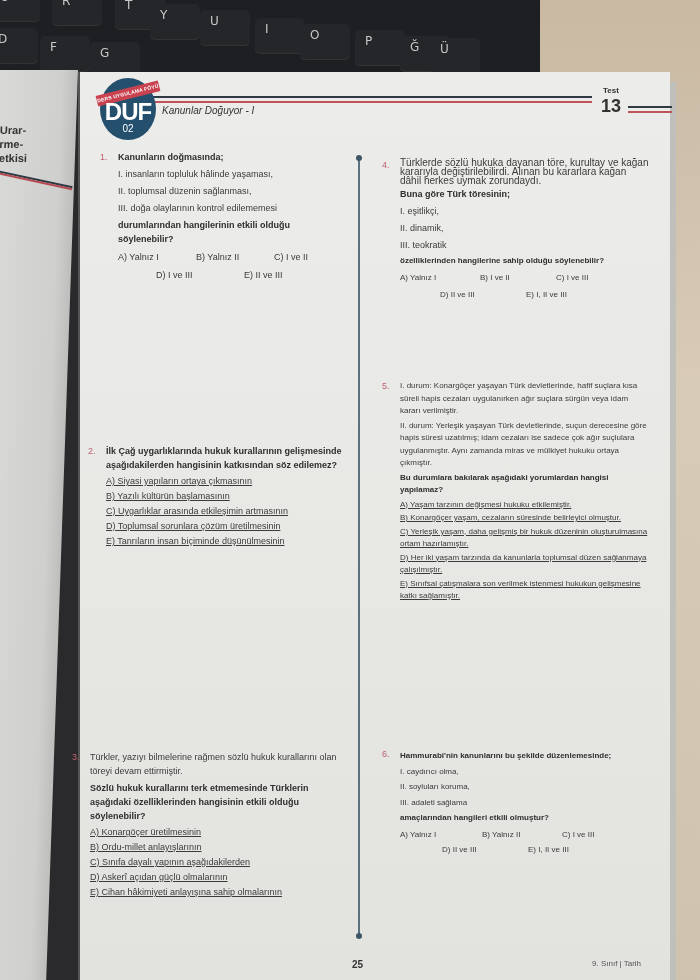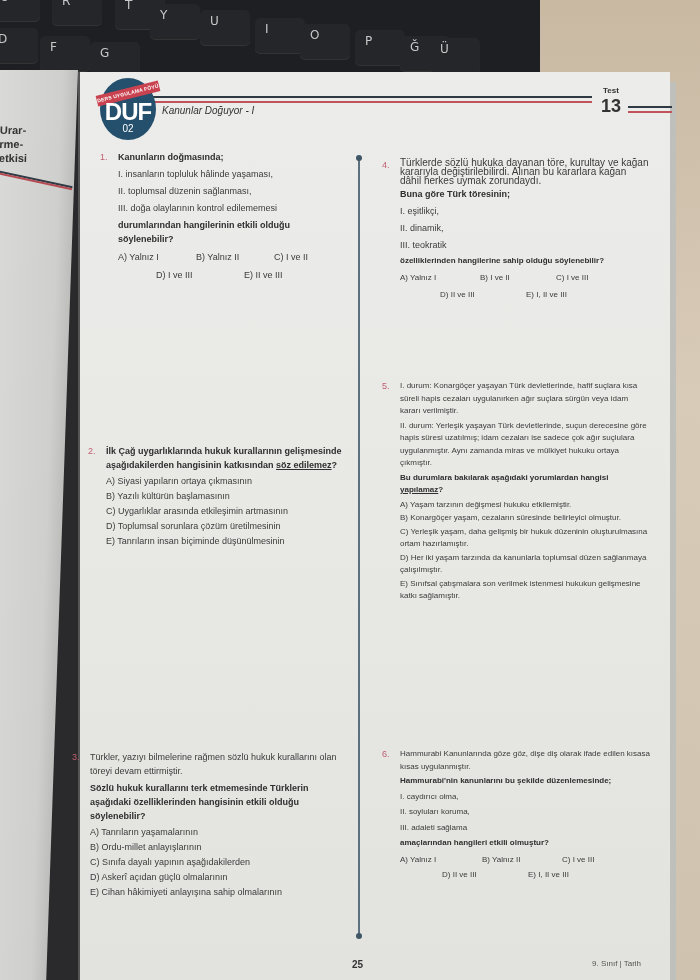--- a/index.html
+++ b/index.html
@@ -60,24 +60,24 @@
     .divider {
       position: absolute; left: 278px; top: 86px; width: 2px; height: 778px; background: #5c7180;
     }
     .divider::before, .divider::after { content: ""; position: absolute; left: -2px; width: 6px; height: 6px; border-radius: 50%; background: #3f5666; }
     .divider::before { top: -3px; } .divider::after { bottom: -3px; }
     .q { position: absolute; font-size: 9px; line-height: 14px; color: #3b3b3b; }
     .q .num { position: absolute; left: -18px; top: 0; color: #c06070; font-size: 9px; }
     .q p { margin: 0 0 2px 0; }
     .q .bold { font-weight: bold; color: #2f2f2f; }
     .q .item { margin: 3px 0; }
-    .q .opt { margin: 1px 0; }
+    .q .opt { margin: 1px 0; text-decoration: underline; }
     .opts-row { display: flex; }
     .opts-row span { display: inline-block; }
-    .u { text-decoration: underline; }
+    .u { }
     .page-num { position: absolute; left: 272px; top: 887px; font-size: 10px; font-weight: bold; color: #333; }
     .footer-text { position: absolute; left: 512px; top: 887px; font-size: 8px; color: #555; }
   </style>
 </head>
 <body>
 
 <div class="keyboard">
   <div class="key" style="left:-10px;top:-14px">€</div>
   <div class="key" style="left:52px;top:-10px">R</div>
   <div class="key" style="left:115px;top:-6px">T</div>
@@ -145,21 +145,21 @@
     <p class="opt">B) Yazılı kültürün başlamasının</p>
     <p class="opt">C) Uygarlıklar arasında etkileşimin artmasının</p>
     <p class="opt">D) Toplumsal sorunlara çözüm üretilmesinin</p>
     <p class="opt">E) Tanrıların insan biçiminde düşünülmesinin</p>
   </div>
 
   <div class="q" style="left:10px;top:678px;width:256px">
     <span class="num">3.</span>
     <p>Türkler, yazıyı bilmelerine rağmen sözlü hukuk kurallarını olan töreyi devam ettirmiştir.</p>
     <p class="bold" style="margin-top:3px">Sözlü hukuk kurallarını terk etmemesinde Türklerin aşağıdaki özelliklerinden hangisinin etkili olduğu söylenebilir?</p>
-    <p class="opt">A) Tanrıların yaşamalarının</p>
+    <p class="opt">A) Konargöçer üretilmesinin</p>
     <p class="opt">B) Ordu-millet anlayışlarının</p>
     <p class="opt">C) Sınıfa dayalı yapının aşağıdakilerden</p>
     <p class="opt">D) Askerî açıdan güçlü olmalarının</p>
     <p class="opt">E) Cihan hâkimiyeti anlayışına sahip olmalarının</p>
   </div>
 
   <div class="q" style="left:320px;top:86px;width:250px">
     <span class="num">4.</span>
     <p style="font-size:10px;line-height:9px">Türklerde sözlü hukuka dayanan töre, kurultay ve kağan kararıyla değiştirilebilirdi. Alınan bu kararlara kağan dâhil herkes uymak zorundaydı.</p>
     <p class="bold">Buna göre Türk töresinin;</p>
@@ -185,21 +185,20 @@
     <p class="bold" style="margin-top:2px"><span>Bu durumlara bakılarak aşağıdaki yorumlardan hangisi </span><span class="u">yapılamaz</span><span>?</span></p>
     <p class="opt">A) Yaşam tarzının değişmesi hukuku etkilemiştir.</p>
     <p class="opt">B) Konargöçer yaşam, cezaların süresinde belirleyici olmuştur.</p>
     <p class="opt">C) Yerleşik yaşam, daha gelişmiş bir hukuk düzeninin oluşturulmasına ortam hazırlamıştır.</p>
     <p class="opt">D) Her iki yaşam tarzında da kanunlarla toplumsal düzen sağlanmaya çalışılmıştır.</p>
     <p class="opt">E) Sınıfsal çatışmalara son verilmek istenmesi hukukun gelişmesine katkı sağlamıştır.</p>
   </div>
 
   <div class="q" style="left:320px;top:676px;width:250px;font-size:8px;line-height:12.5px">
     <span class="num">6.</span>
-    <p>Hammurabi Kanunlarında göze göz, dişe diş olarak ifade edilen kısasa kısas uygulanmıştır.</p>
     <p class="bold" style="margin-top:2px">Hammurabi'nin kanunlarını bu şekilde düzenlemesinde;</p>
     <p class="item"><span>I.</span> <span>caydırıcı olma,</span></p>
     <p class="item"><span>II.</span> <span>soyluları koruma,</span></p>
     <p class="item"><span>III.</span> <span>adaleti sağlama</span></p>
     <p class="bold">amaçlarından hangileri etkili olmuştur?</p>
     <div class="opts-row" style="margin-top:4px">
       <span style="width:82px">A) Yalnız I</span>
       <span style="width:80px">B) Yalnız II</span>
       <span>C) I ve III</span>
     </div>

